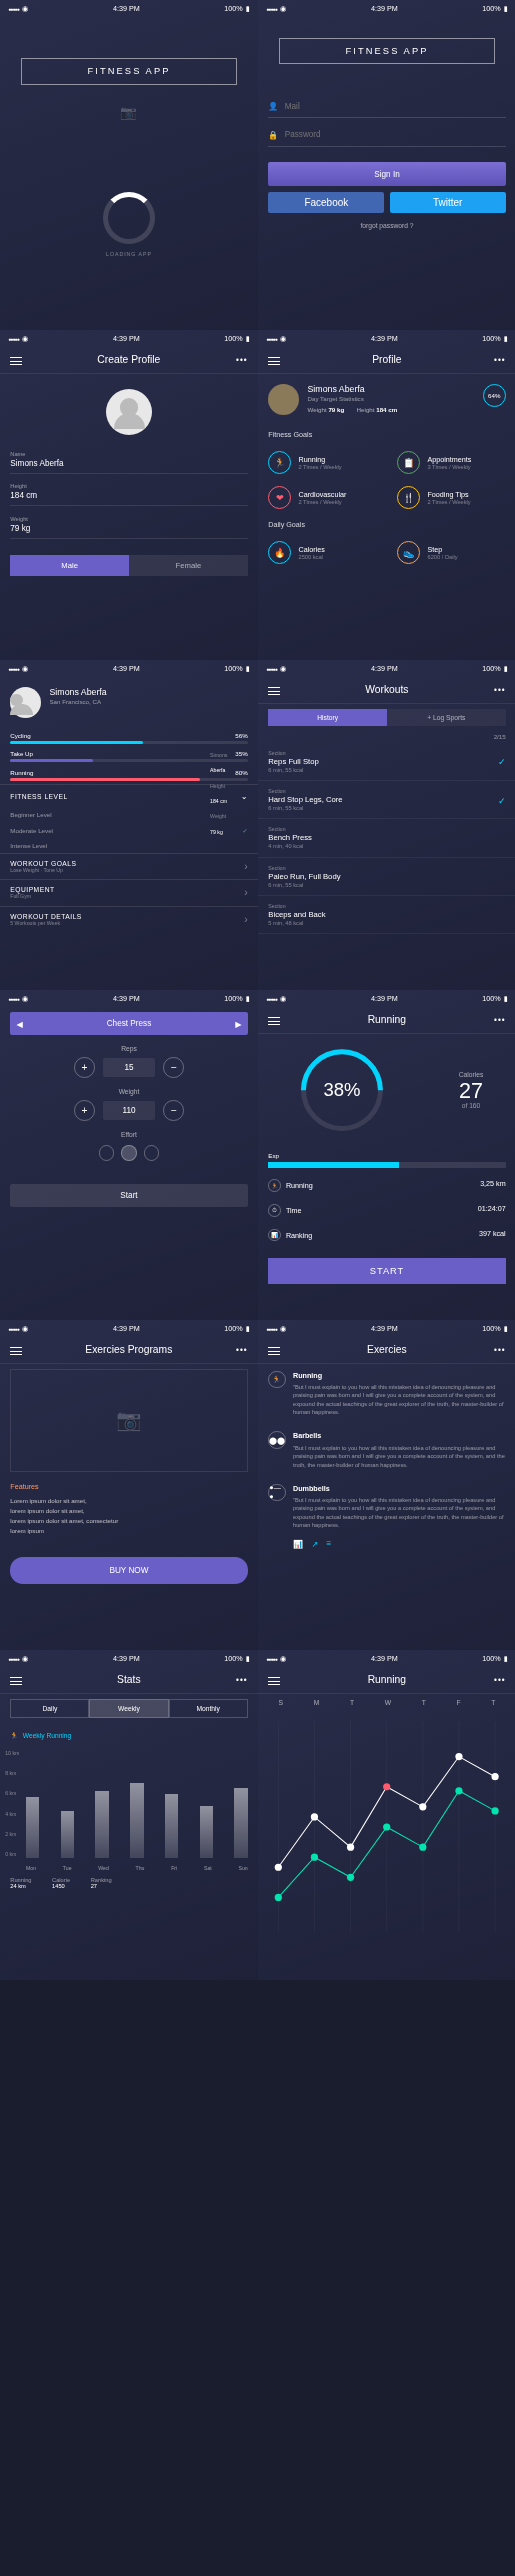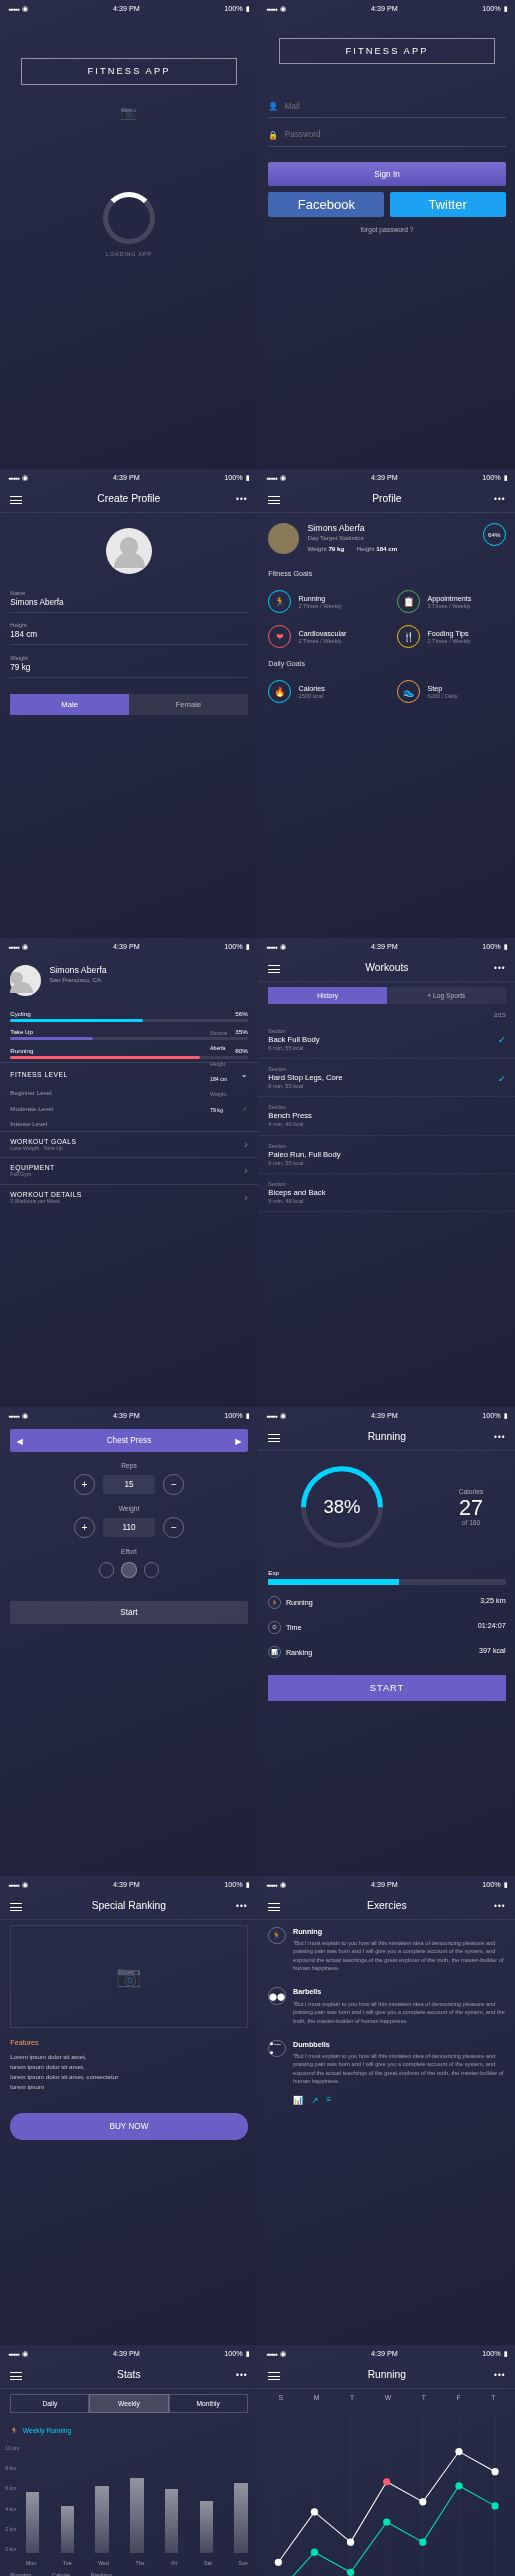--- a/index.html
+++ b/index.html
@@ -1,35 +1,35 @@
 <!DOCTYPE html>
 <html style="font-size:8.2px"><head>
 <meta charset="utf-8">
 <style>
 * { margin:0; padding:0; box-sizing:border-box; font-family:-apple-system,Helvetica,Arial,sans-serif; }
 body { background:#1a1d2e; display:grid; grid-template-columns:258px 258px; gap:0; }
-.phone { width:258px; height:469px; background:linear-gradient(160deg,#2a2d4a 0%,#1e2138 100%); color:#fff; position:relative; overflow:hidden; }
+.phone { width:258px; height:330px; background:linear-gradient(160deg,#2a2d4a 0%,#1e2138 100%); color:#fff; position:relative; overflow:hidden; }
 .status-bar { display:flex; justify-content:space-between; align-items:center; padding:4.1px 8.2px; font-size:7.2px; }
 .status-left,.status-right { display:flex; align-items:center; gap:3.1px; }
 .dots::before { content:"●●●●●"; letter-spacing:-1px; font-size:5.2px; }
 .wifi::before { content:"◉"; font-size:7.2px; }
 .header { display:flex; justify-content:space-between; align-items:flex-end; padding:7.2px 10.3px; border-bottom:0.5px solid rgba(255,255,255,0.08); }
 .header h1 { font-size:10.3px; font-weight:400; text-align:center; flex:1; }
 .hamburger { width:11.3px; height:8.2px; display:flex; flex-direction:column; justify-content:space-between; cursor:pointer; }
 .hamburger span { height:1px; background:#fff; }
 .more-dots::after { content:"•••"; letter-spacing:1px; }
 .content { padding:10.3px; }
 .input-row { display:flex; align-items:center; gap:6.2px; border-bottom:0.5px solid rgba(255,255,255,0.15); padding:6.2px 0; margin-bottom:5.2px; }
 .input-row input { background:none; border:none; color:#fff; font-size:8.2px; flex:1; outline:none; }
 .btn { width:100%; padding:7.2px; text-align:center; border-radius:2.1px; font-size:8.2px; cursor:pointer; border:none; color:#fff; }
 .btn-purple { background:linear-gradient(180deg,#7b6fd4,#5e52b8); }
 .btn-blue { background:#4267b2; }
 .btn-twitter { background:#1da1f2; }
 .btn-row { display:flex; gap:5.2px; margin-top:6.2px; }
-.btn-row .btn { flex:1; padding:5.2px; font-size:13px; }
+.btn-row .btn { flex:1; padding:5.2px; font-size:10px; }
 .link { text-align:center; margin-top:8.2px; font-size:6.7px; color:rgba(255,255,255,0.6); }
 .label { font-size:5.7px; color:rgba(255,255,255,0.5); margin-top:9.3px; }
 .value { font-size:8.2px; margin-top:2.1px; border-bottom:0.5px solid rgba(255,255,255,0.1); padding-bottom:5.2px; }
 .avatar { width:46px; height:46px; border-radius:50%; background:#e8e8e8; margin:15.5px auto; display:flex; align-items:center; justify-content:center; position:relative; }
 .avatar-body { width:18.5px; height:18.5px; border-radius:50%; background:#bbb; position:absolute; top:9.3px; }
 .avatar-shoulder { width:31px; height:15.5px; border-radius:15.5px 15.5px 0 0; background:#bbb; position:absolute; bottom:6.2px; }
 .gender-row { display:flex; margin-top:15.5px; }
 .gender-btn { flex:1; padding:6.2px; text-align:center; font-size:7.7px; cursor:pointer; }
 .gender-male { background:#6a5fc7; }
 .gender-female { background:rgba(255,255,255,0.08); color:rgba(255,255,255,0.6); }
@@ -419,21 +419,21 @@
       <div class="more-dots"></div>
     </div>
   <div class="tab-row">
     <div class="tab tab-active">History</div>
     <div class="tab tab-inactive">+ Log Sports</div>
   </div>
   <div class="counter-small">2/15</div>
   <div id="workout-list">
       <div class="workout-item">
         <div class="w-section">Section</div>
-        <div class="w-name">Back Full Body</div>
+        <div class="w-name">Reps Full Stop</div>
         <div class="w-sub">6 min, 55 kcal</div>
         <div class="w-check">✓</div>
       </div>
       <div class="workout-item">
         <div class="w-section">Section</div>
         <div class="w-name">Hard Stop Legs, Core</div>
         <div class="w-sub">6 min, 55 kcal</div>
         <div class="w-check">✓</div>
       </div>
       <div class="workout-item">
@@ -569,21 +569,21 @@
         <span>100%</span>
         <span>▮</span>
       </div>
     </div>
   <div class="header">
       <div class="hamburger">
         <span></span>
         <span></span>
         <span></span>
       </div>
-      <h1>Special Ranking</h1>
+      <h1>Exercies Programs</h1>
       <div class="more-dots"></div>
     </div>
   <div class="image-box">📷</div>
   <div class="feature-title">Features</div>
   <div class="lorem" style="white-space:pre-line">Lorem ipsum dolor sit amet,
 lorem ipsum dolor sit amet,
 lorem ipsum dolor sit amet, consectetur
 lorem ipsum</div>
   <div class="buy-btn">BUY NOW</div>
 </div>

